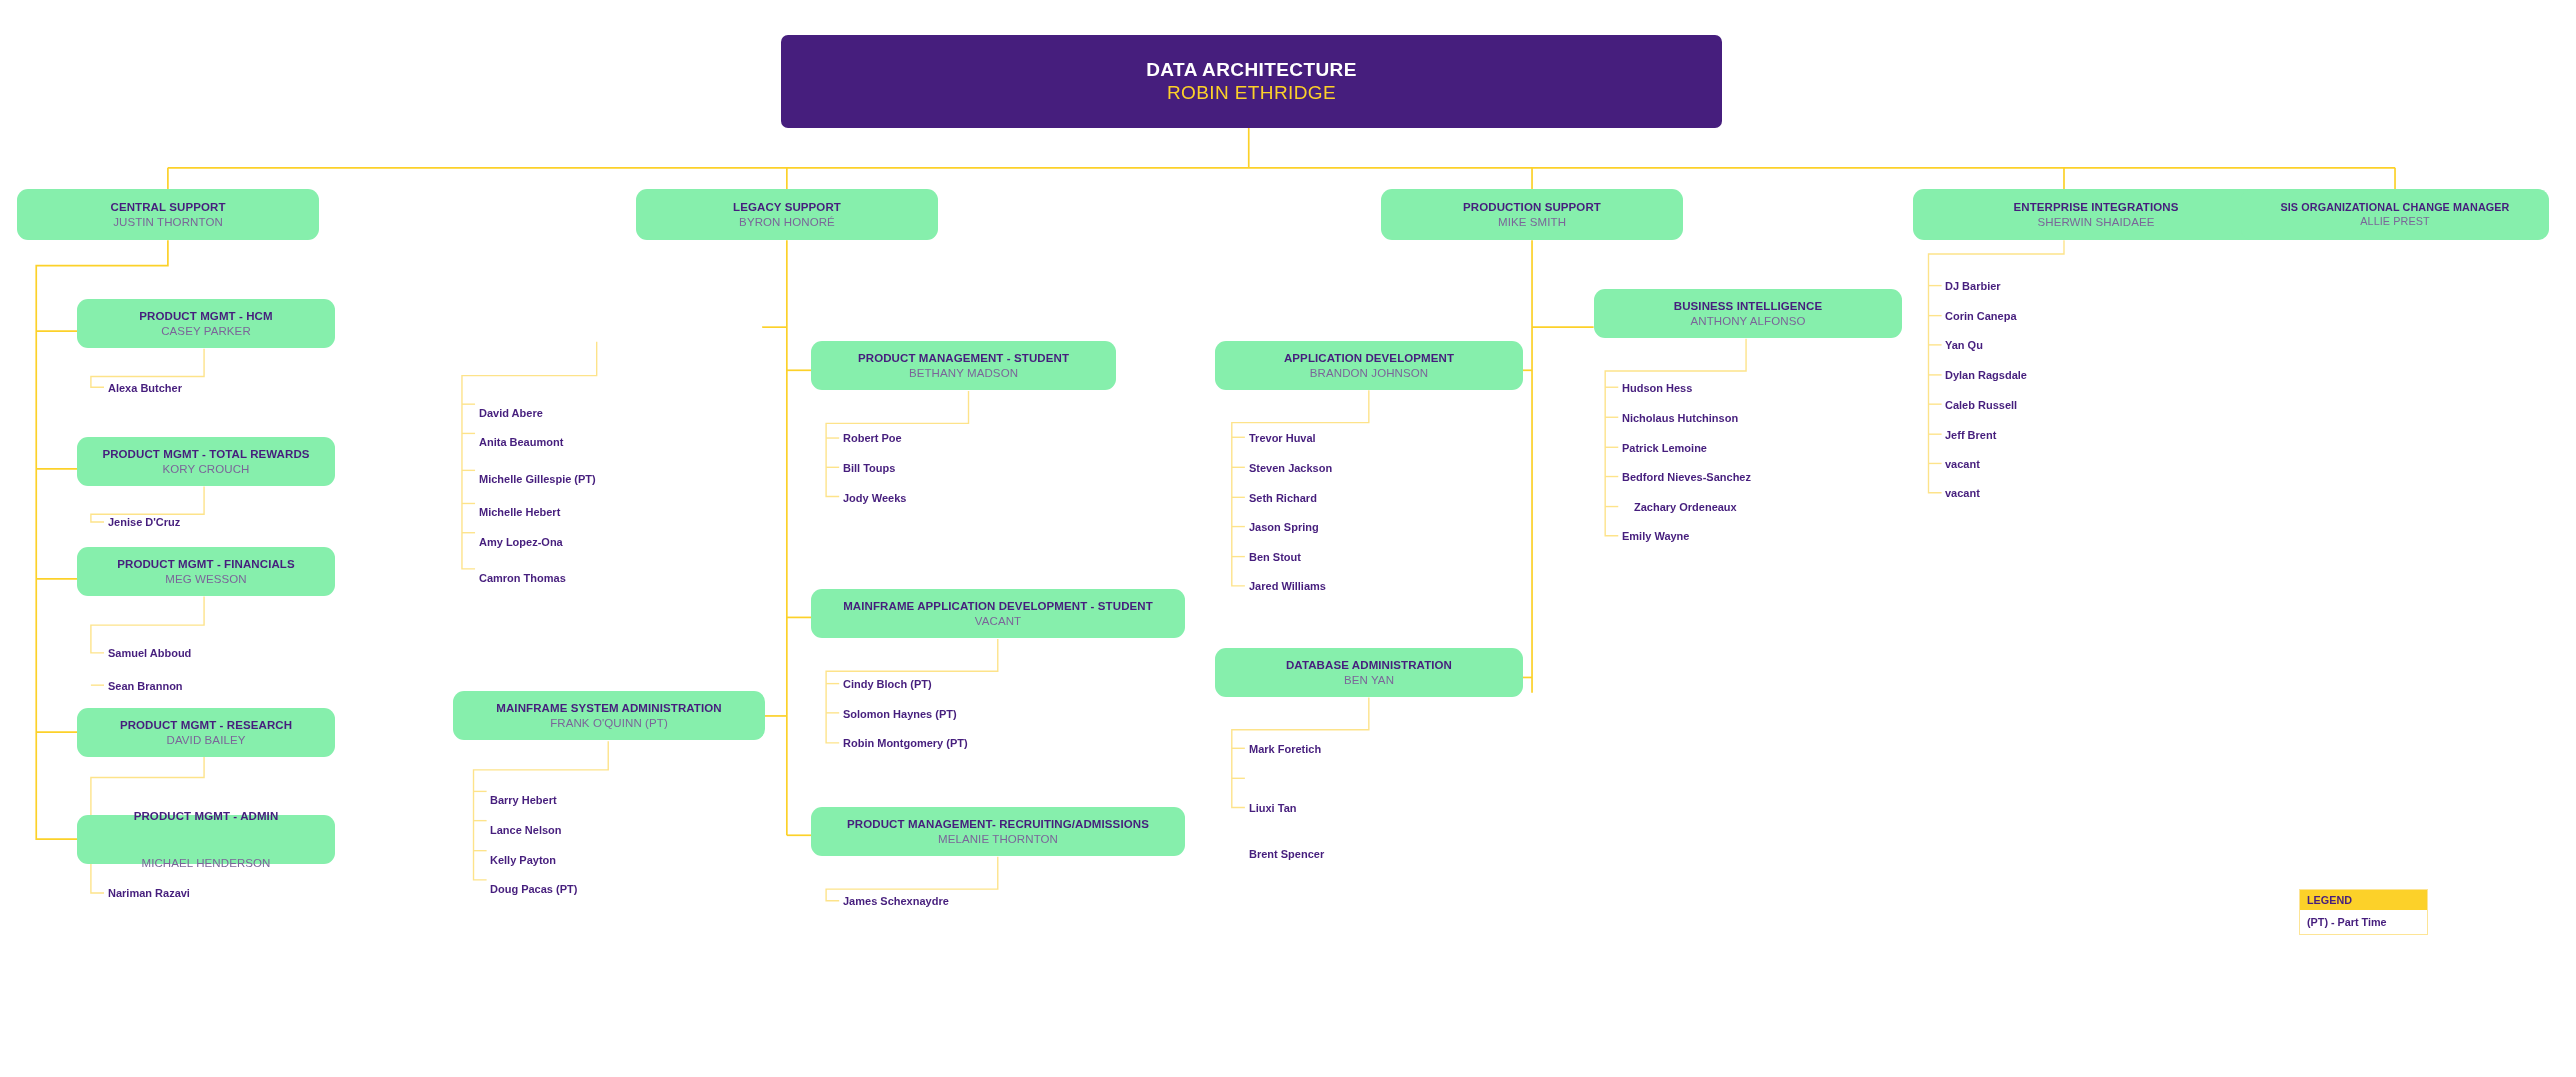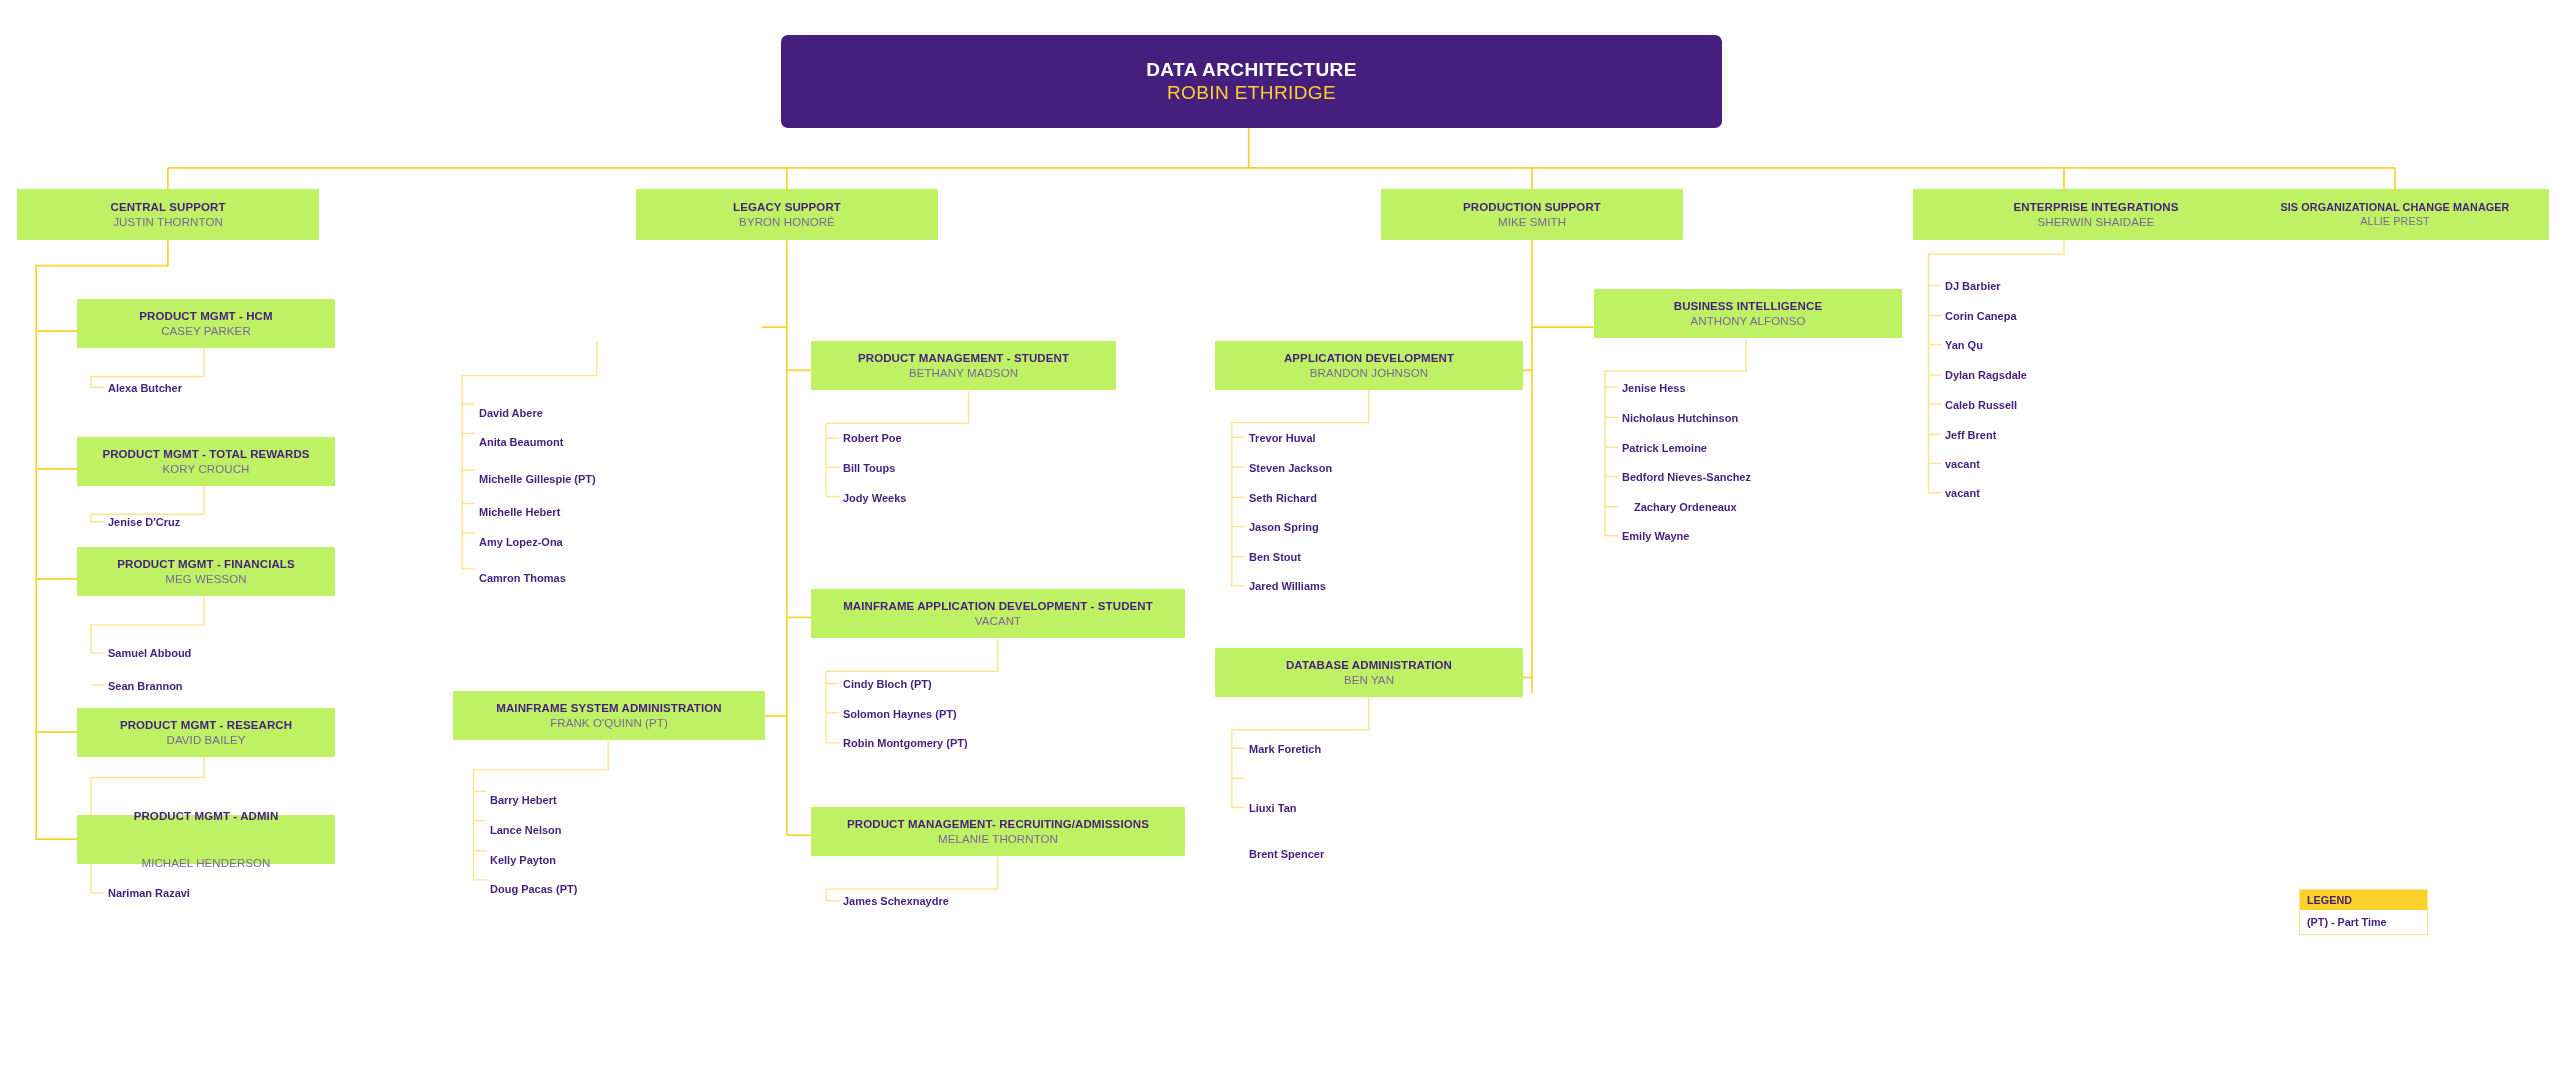--- a/index.html
+++ b/index.html
@@ -51,22 +51,22 @@
     color: #FCD129;
     font-size: 19px;
     letter-spacing: 0.4px;
     line-height: 1.18;
     text-align: center;
   }
 
   
   .node {
     position: absolute;
-    background: #bef264;
-    border-radius: 1px;
+    background: #86efac;
+    border-radius: 11px;
     display: flex;
     flex-direction: column;
     align-items: center;
     justify-content: center;
     box-sizing: border-box;
     padding: 3.1px 7.7px;
   }
   .node-title {
     color: #461E7D;
     font-weight: bold;
@@ -331,21 +331,21 @@
     <div class="node-name">BEN YAN</div>
   </div>
   <div class="leaf" style="left:1249px; top:744px;">Mark Foretich</div>
   <div class="leaf" style="left:1249px; top:818px;margin-top:31px;">Brent Spencer</div>
   <div class="leaf" style="left:1249px; top:803px;">Liuxi Tan</div>
 
   <div class="node" style="left:1594px; top:289px; width:308px; height:49px;">
     <div class="node-title">BUSINESS INTELLIGENCE</div>
     <div class="node-name">ANTHONY ALFONSO</div>
   </div>
-  <div class="leaf" style="left:1622px; top:383px;">Jenise Hess</div>
+  <div class="leaf" style="left:1622px; top:383px;">Hudson Hess</div>
   <div class="leaf" style="left:1622px; top:413px;">Nicholaus Hutchinson</div>
   <div class="leaf" style="left:1622px; top:443px;">Patrick Lemoine</div>
   <div class="leaf" style="left:1622px; top:472px;">Bedford Nieves-Sanchez</div>
   <div class="leaf" style="left:1622px; top:502px;margin-left:12px;">Zachary Ordeneaux</div>
   <div class="leaf" style="left:1622px; top:531px;">Emily Wayne</div>
 
   <div class="leaf" style="left:1945px; top:281px;">DJ Barbier</div>
   <div class="leaf" style="left:1945px; top:311px;">Corin Canepa</div>
   <div class="leaf" style="left:1945px; top:340px;">Yan Qu</div>
   <div class="leaf" style="left:1945px; top:370px;">Dylan Ragsdale</div>

